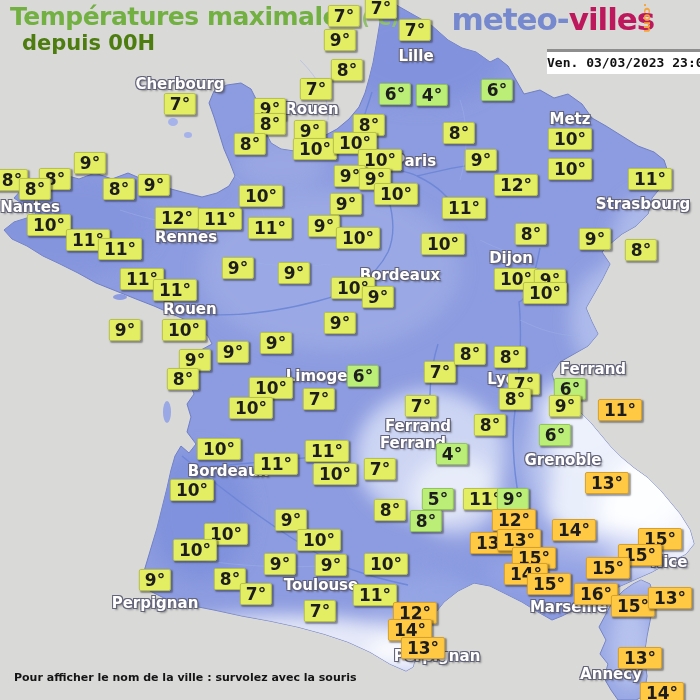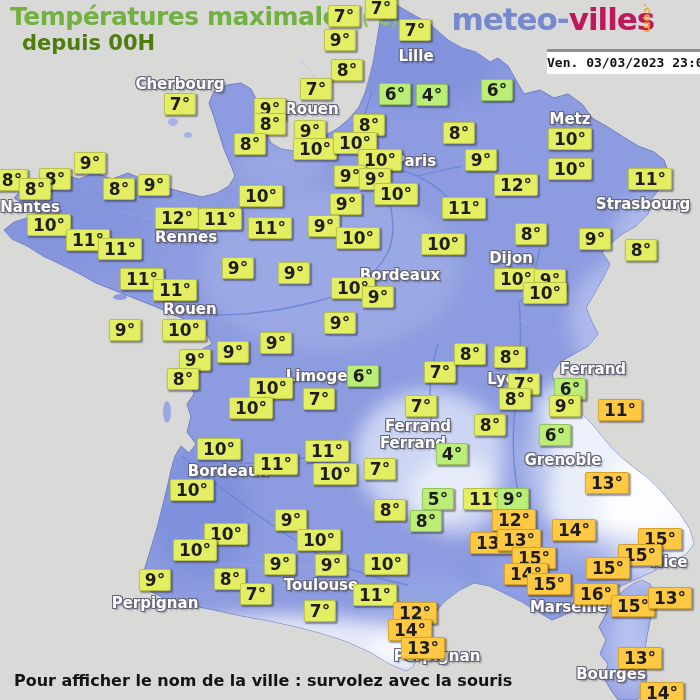--- a/index.html
+++ b/index.html
@@ -29,21 +29,21 @@
         font-family:"DejaVu Sans",sans-serif;box-shadow:1.5px 1.5px 1.5px rgba(40,40,40,.45);
         white-space:nowrap;z-index:5;}
   .t-y{background:#e4ee63;border:1px solid #b8c24a;}
   .t-g{background:#bbee77;border:1px solid #93c45c;}
   .t-o{background:#ffc943;border:1px solid #d6a02c;}
   .city{position:absolute;transform:translate(-50%,-50%);font-weight:bold;font-size:15px;
         color:#ffffff;font-family:"DejaVu Sans",sans-serif;white-space:nowrap;z-index:4;
         text-shadow:-1px -1px 0 #63637a,1px -1px 0 #63637a,-1px 1px 0 #63637a,
                     1px 1px 0 #63637a,2px 2px 2px rgba(0,0,0,.35);}
   
-  #footer-hint{position:absolute;left:14px;top:671px;font-weight:bold;font-size:16px;
+  #footer-hint{position:absolute;left:14px;top:671px;font-weight:bold;font-size:11px;
         color:#141414;font-family:"DejaVu Sans",sans-serif;z-index:6;}
 </style>
 </head>
 <body>
 
 <div id="stage">
 
   <svg id="map-svg" width="700" height="700" viewBox="0 0 700 700">
     <defs>
       <clipPath id="fr">
@@ -125,21 +125,21 @@
       <div class="city" style="left: 507px; top: 379px;">Lyon</div>
       <div class="city" style="left: 418px; top: 426px;">Ferrand</div>
       <div class="city" style="left: 413px; top: 443px;">Ferrand</div>
       <div class="city" style="left: 563px; top: 460px;">Grenoble</div>
       <div class="city" style="left: 228px; top: 471px;">Bordeaux</div>
       <div class="city" style="left: 155px; top: 603px;">Perpignan</div>
       <div class="city" style="left: 321px; top: 585px;">Toulouse</div>
       <div class="city" style="left: 554px; top: 607px; padding-left: 29px;">Marseille</div>
       <div class="city" style="left: 669px; top: 562px;">Nice</div>
       <div class="city" style="left: 437px; top: 656px;">Perpignan</div>
-      <div class="city" style="left: 611px; top: 674px;">Bourges</div>
+      <div class="city" style="left: 611px; top: 674px;">Annecy</div>
       <div class="temp t-y" style="left: 381px; top: 8px;">7°</div>
       <div class="temp t-y" style="left: 344px; top: 16px;">7°</div>
       <div class="temp t-y" style="left: 340px; top: 40px;">9°</div>
       <div class="temp t-y" style="left: 415px; top: 30px;">7°</div>
       <div class="temp t-y" style="left: 347px; top: 70px;">8°</div>
       <div class="temp t-y" style="left: 316px; top: 89px;">7°</div>
       <div class="temp t-g" style="left: 395px; top: 94px;">6°</div>
       <div class="temp t-g" style="left: 432px; top: 95px;">4°</div>
       <div class="temp t-g" style="left: 497px; top: 90px;">6°</div>
       <div class="temp t-y" style="left: 180px; top: 104px;">7°</div>

